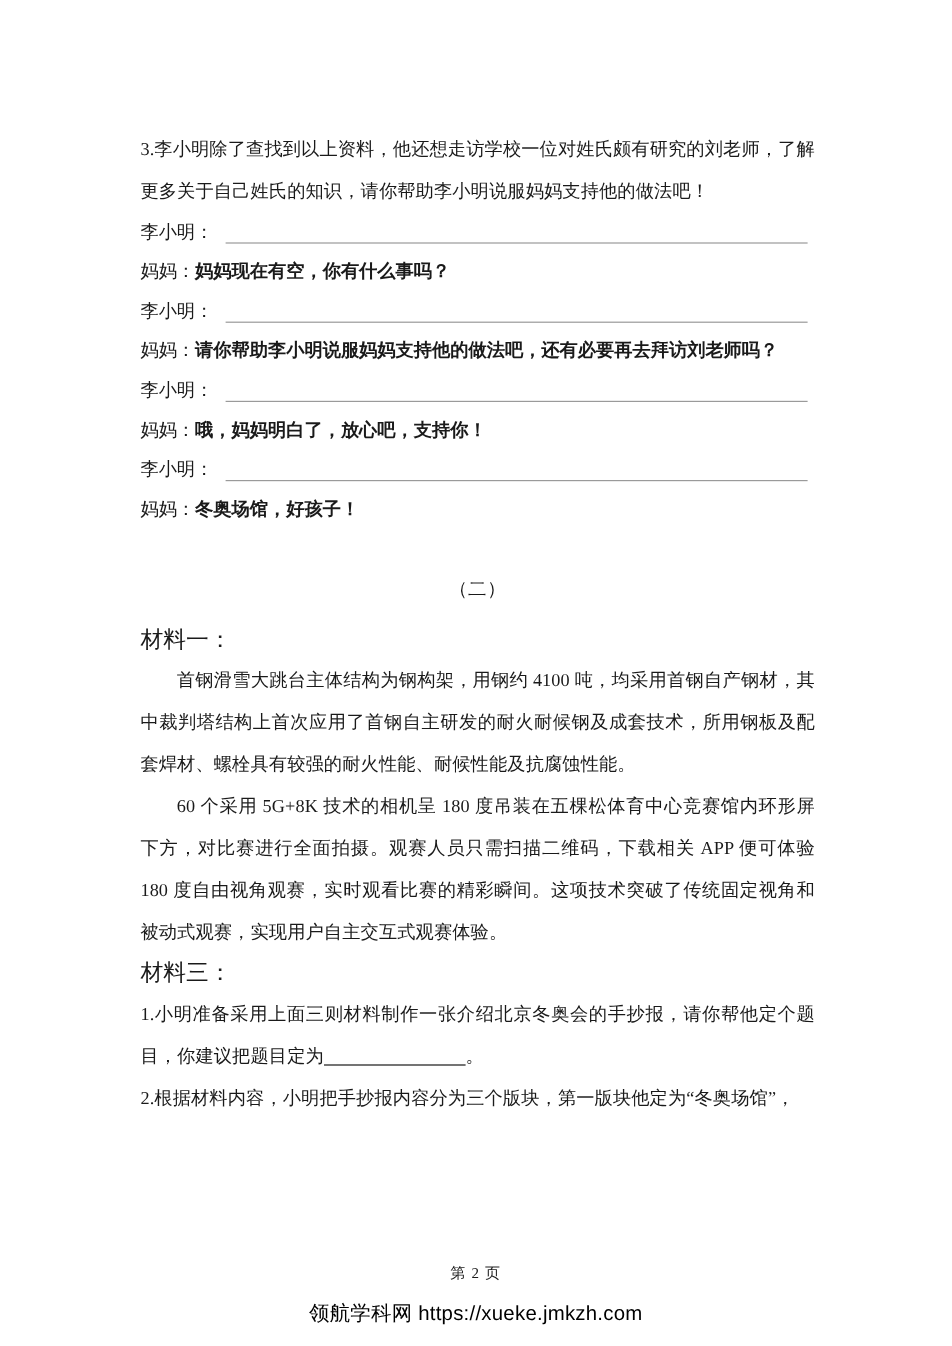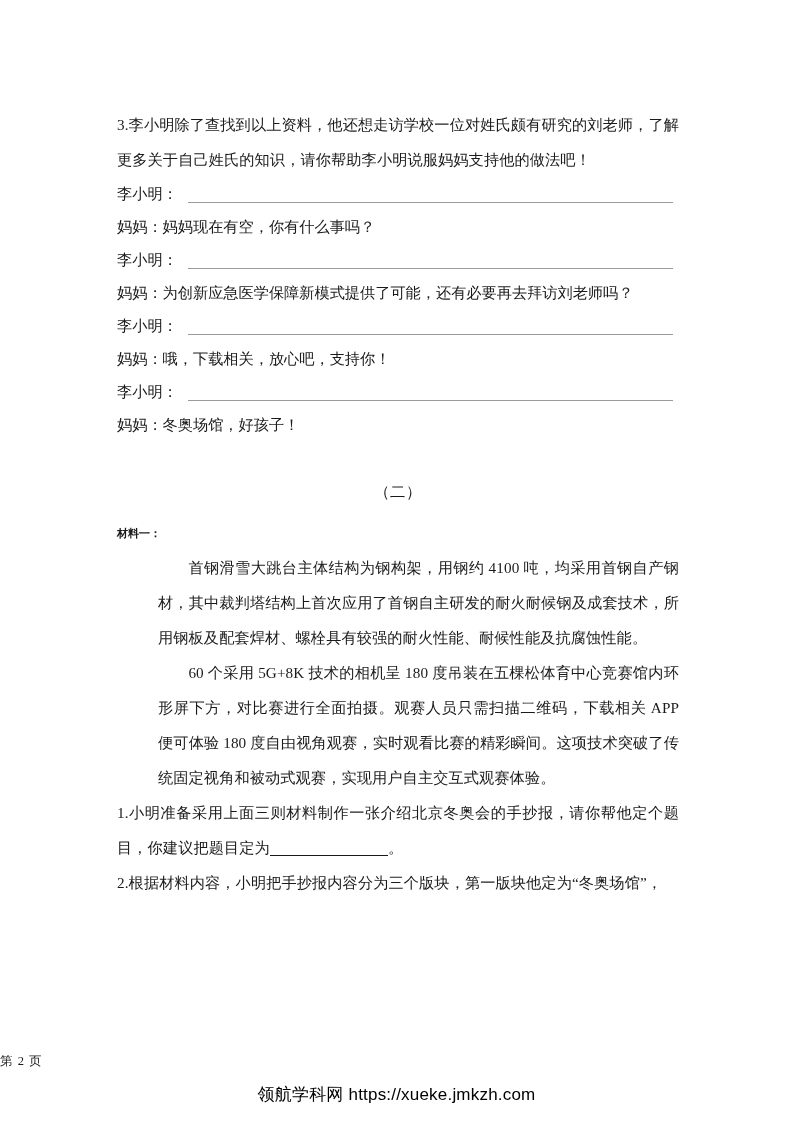--- a/index.html
+++ b/index.html
@@ -37,27 +37,26 @@
     font-size: 15.2px;
     line-height: 35px;
     text-align: justify;
     text-justify: inter-ideograph;
     margin: 0;
     letter-spacing: 0.1px;
   }
 
   .para-indent {
     text-indent: 2em;
-    margin-left: 41px;
   }
 
   .bold-label {
-    font-size: 11px;
+    font-size: 19px;
     line-height: 33px;
-    font-weight: bold;
+    font-weight: normal;
     margin: 0;
   }
 
   .center-head {
     font-size: 15.4px;
     line-height: 30px;
     text-align: center;
     margin: 0;
     letter-spacing: 0.5px;
   }
@@ -82,20 +81,21 @@
   .dlg-blank::after {
     content: "";
     position: absolute;
     left: 6px;
     right: 6px;
     bottom: 7px;
     border-bottom: 1px solid #9a9a9a;
   }
   .dlg-text {
     flex: 0 1 auto;
+    font-weight: bold;
   }
 
   
   .inline-blank {
     display: inline-block;
     width: 118px;
     border-bottom: 1.4px solid #1a1a1a;
     vertical-align: -3px;
     height: 14px;
   }
@@ -103,21 +103,21 @@
   
   .gap-sm { height: 10px; }
   .gap-lg { height: 36px; }
 
   
   .page-number {
     position: absolute;
     left: 0;
     right: 0;
     top: 1038px;
-    text-align: left;
+    text-align: center;
     font-size: 12.5px;
     color: #1a1a1a;
     font-family: "Liberation Serif", "DejaVu Serif", serif;
     letter-spacing: 1px;
   }
 
   .watermark {
     position: absolute;
     left: 0;
     right: 0;
@@ -150,31 +150,31 @@
         <span class="dlg-text">妈妈现在有空，你有什么事吗？</span>
       </div>
 
       <div class="dlg-row">
         <span class="dlg-speaker">李小明：</span>
         <span class="dlg-blank"></span>
       </div>
 
       <div class="dlg-row">
         <span class="dlg-speaker">妈妈：</span>
-        <span class="dlg-text">为创新应急医学保障新模式提供了可能，还有必要再去拜访刘老师吗？</span>
-      </div>
-
-      <div class="dlg-row">
-        <span class="dlg-speaker">李小明：</span>
-        <span class="dlg-blank"></span>
-      </div>
-
-      <div class="dlg-row">
-        <span class="dlg-speaker">妈妈：</span>
-        <span class="dlg-text">哦，下载相关，放心吧，支持你！</span>
+        <span class="dlg-text">请你帮助李小明说服妈妈支持他的做法吧，还有必要再去拜访刘老师吗？</span>
+      </div>
+
+      <div class="dlg-row">
+        <span class="dlg-speaker">李小明：</span>
+        <span class="dlg-blank"></span>
+      </div>
+
+      <div class="dlg-row">
+        <span class="dlg-speaker">妈妈：</span>
+        <span class="dlg-text">哦，妈妈明白了，放心吧，支持你！</span>
       </div>
 
       <div class="dlg-row">
         <span class="dlg-speaker">李小明：</span>
         <span class="dlg-blank"></span>
       </div>
 
       <div class="dlg-row">
         <span class="dlg-speaker">妈妈：</span>
         <span class="dlg-text">冬奥场馆，好孩子！</span>
@@ -186,20 +186,21 @@
 
     <p class="center-head">（二）</p>
 
     <div class="gap-sm"></div>
 
     <p class="bold-label">材料一：</p>
     <p class="para para-indent">首钢滑雪大跳台主体结构为钢构架，用钢约 4100 吨，均采用首钢自产钢材，其中裁判塔结构上首次应用了首钢自主研发的耐火耐候钢及成套技术，所用钢板及配套焊材、螺栓具有较强的耐火性能、耐候性能及抗腐蚀性能。</p>
 
     <p class="para para-indent">60 个采用 5G+8K 技术的相机呈 180 度吊装在五棵松体育中心竞赛馆内环形屏下方，对比赛进行全面拍摄。观赛人员只需扫描二维码，下载相关 APP 便可体验 180 度自由视角观赛，实时观看比赛的精彩瞬间。这项技术突破了传统固定视角和被动式观赛，实现用户自主交互式观赛体验。</p>
 
+    <p class="bold-label">材料三：</p>
 
     <p class="para"><span>1.小明准备采用上面三则材料制作一张介绍北京冬奥会的手抄报，请你帮他定个题目，你建议把题目定为</span><span class="inline-blank"></span><span>。</span></p>
 
     <p class="para">2.根据材料内容，小明把手抄报内容分为三个版块，第一版块他定为“冬奥场馆”，</p>
 
   </div>
 
   <div class="page-number">第 2 页</div>
 
   <div class="watermark">领航学科网 https://xueke.jmkzh.com</div>

